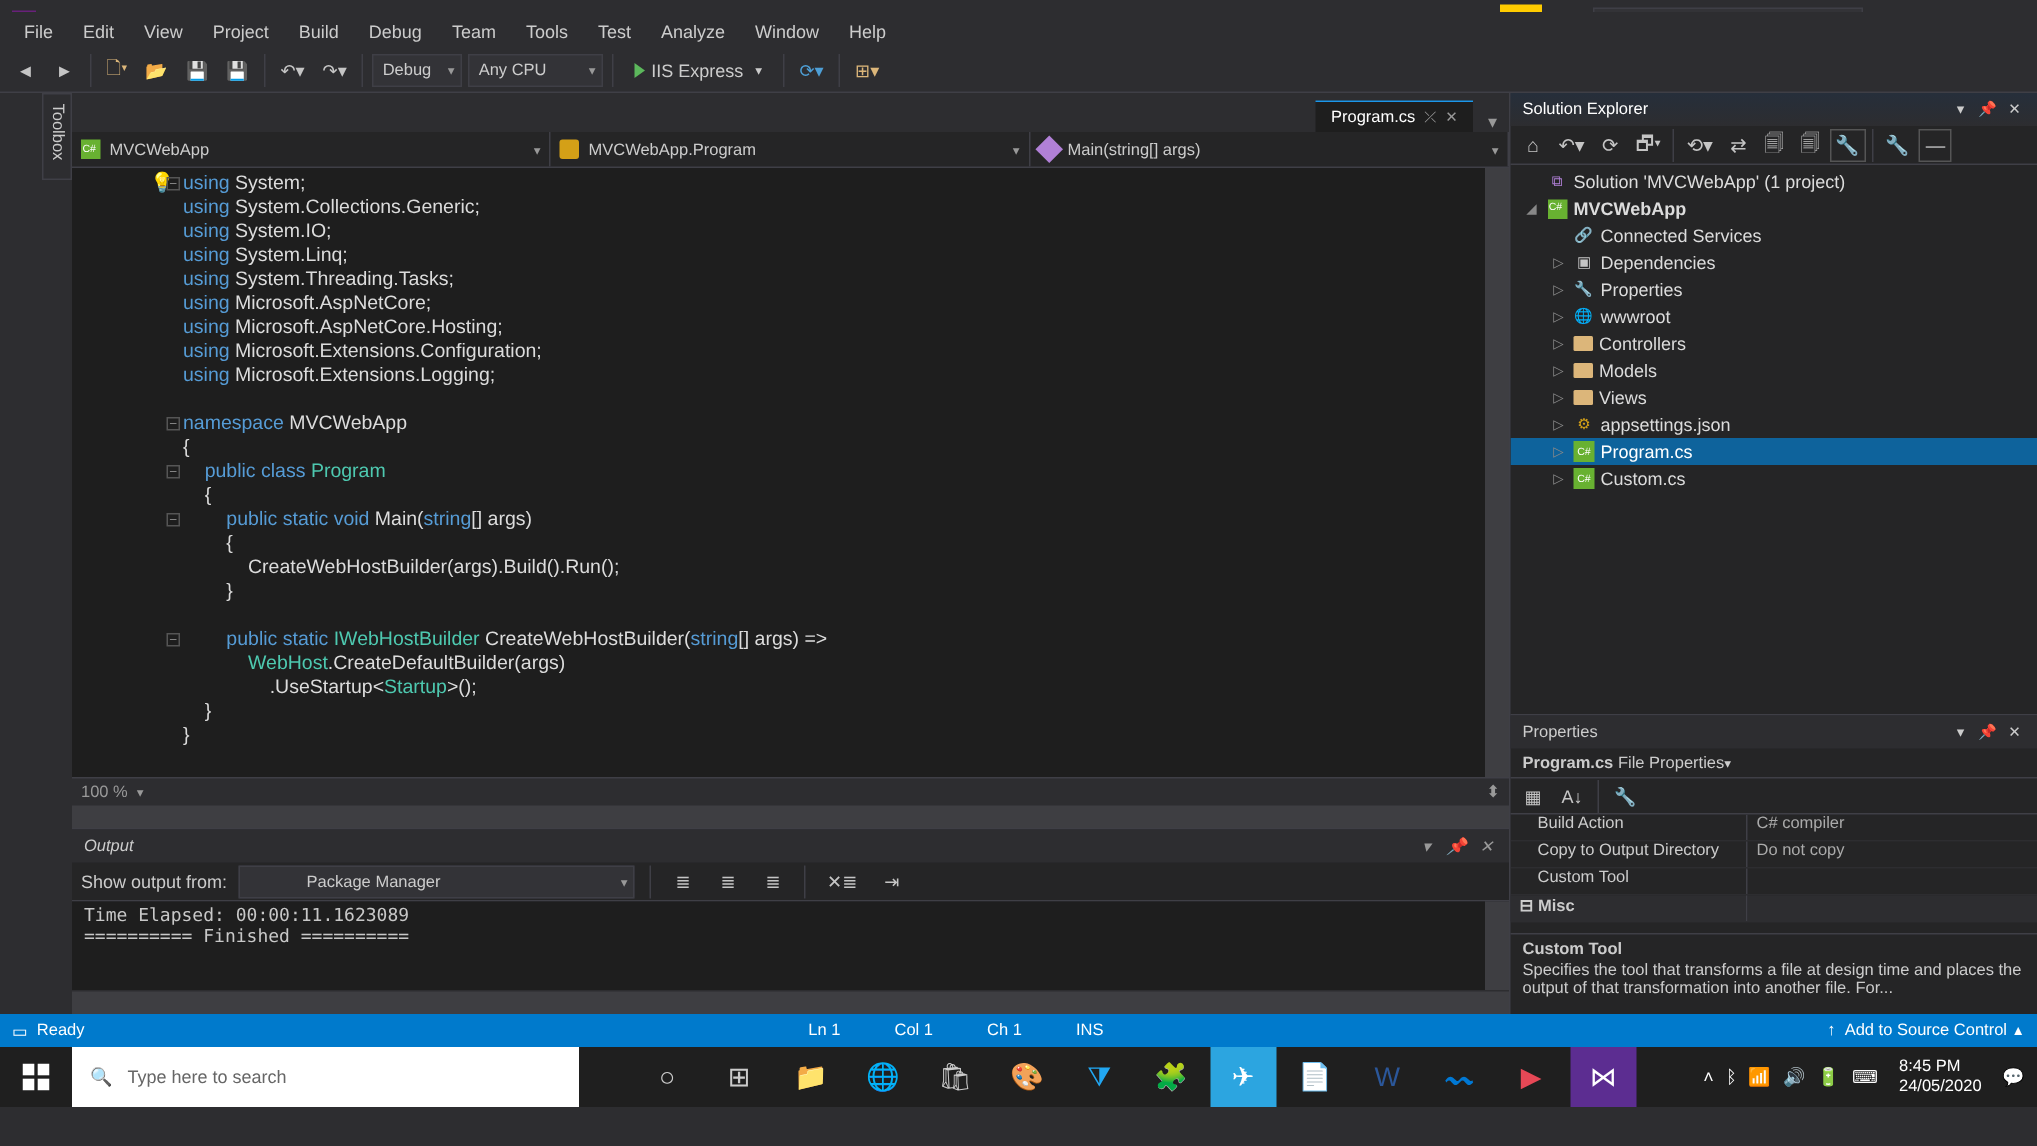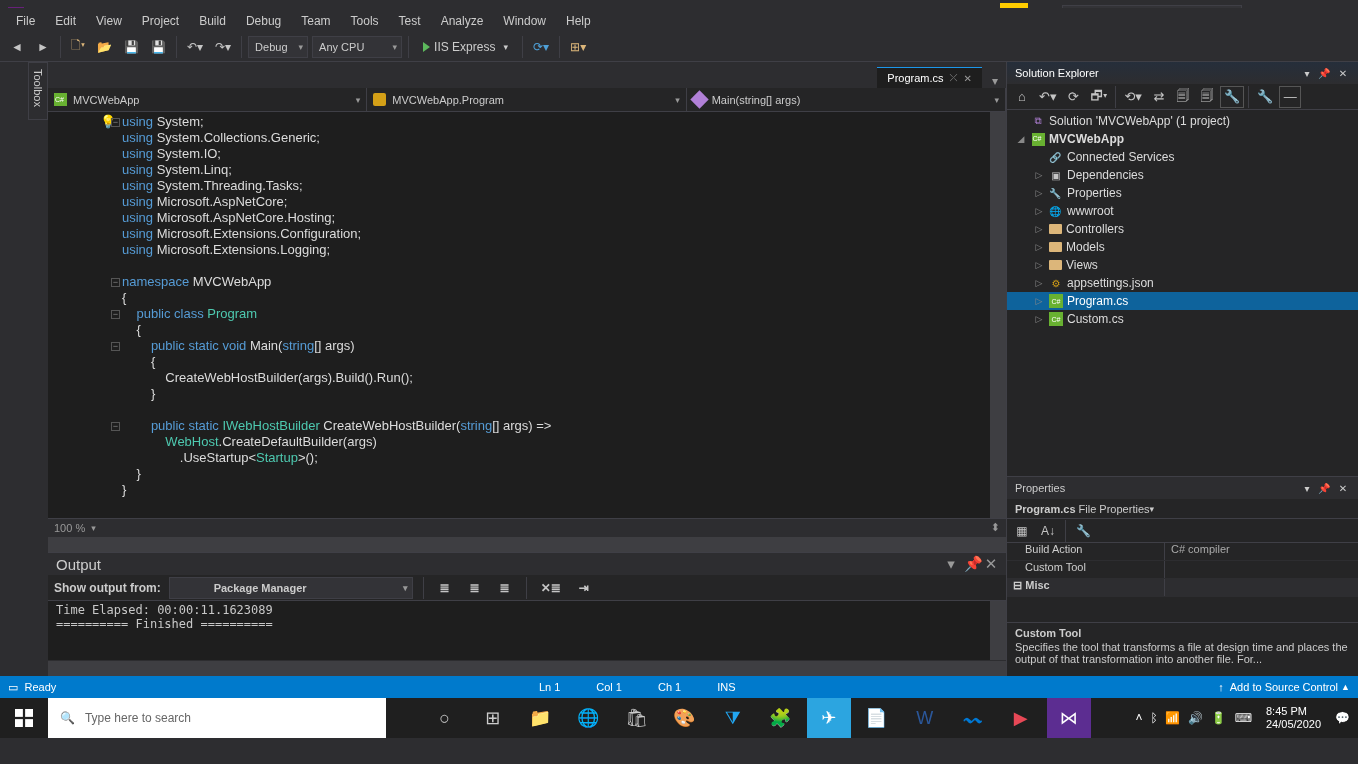--- a/index.html
+++ b/index.html
@@ -65,24 +65,24 @@
 .cl { height:16px; }
 .kw { color:#569cd6; }
 .type { color:#4ec9b0; }
 .editor-scroll { width:16px; background:#3e3e42; }
 .zoom { height:18px; background:#2d2d30; border-top:1px solid #3f3f46; display:flex; align-items:center; padding:0 6px; font-size:11px; color:#999; gap:6px;}
 .vz{ flex:1;}
 .hscrollbar{height:16px;background:#3e3e42;border-top:1px solid #2d2d30;}
 
 
 .output { height:124px; background:#252526; border-top:1px solid #3f3f46; display:flex; flex-direction:column; }
-.output .hdr { height:22px; background:#2d2d30; display:flex; align-items:center; padding:0 8px; font-size:15px; color:#ccc; }
+.output .hdr { height:22px; background:#2d2d30; display:flex; align-items:center; padding:0 8px; font-size:11px; color:#ccc;font-style:italic; }
 .output .hdr .sp{flex:1;}
 .output .hdr .pb{ width:14px; text-align:center; color:#999; margin-left:6px;}
-.output .tb { height:26px; display:flex; align-items:center; padding:0 6px; gap:8px; border-bottom:1px solid #3f3f46;font-weight:bold;}
+.output .tb { height:26px; display:flex; align-items:center; padding:0 6px; gap:8px; border-bottom:1px solid #3f3f46;}
 .output .content { flex:1; font-family:Consolas,monospace; font-size:12px; color:#c8c8c8; padding:2px 8px; background:#1e1e1e; white-space:pre; overflow:hidden;}
 .oscroll{width:16px;}
 
 
 .right { width:352px; background:#252526; display:flex; flex-direction:column; border-left:1px solid #3f3f46;}
 .panel-hdr { height:22px; background:#2d2d30; display:flex; align-items:center; padding:0 8px; font-size:11px; color:#ccc; }
 .panel-hdr.accent{ background:linear-gradient(#2a6bbf22,#2d2d30); color:#fff;align-items:center;}
 .panel-hdr .sp{flex:1;}
 .panel-hdr .pb{ width:14px; text-align:center; color:#ccc; margin-left:4px; font-size:10px;}
 .se-tb { height:26px; border-bottom:1px solid #3f3f46; display:flex; align-items:center; padding:0 4px; gap:2px;}
@@ -274,21 +274,21 @@
     <div class="output">
       <div class="hdr">
           <span>Output</span>
           <div class="sp"></div>
           <span class="pb">▾</span>
           <span class="pb">📌</span>
           <span class="pb">✕</span>
         </div>
       <div class="tb">
         <span>Show output from:</span>
-        <div class="dropdown" style="width:244px;padding-left:44px;">Package Manager</div>
+        <div class="dropdown" style="width:264px;padding-left:44px;">Package Manager</div>
         <div class="tbtn sep"></div>
         <div class="tbtn">≣</div>
         <div class="tbtn">≣</div>
         <div class="tbtn">≣</div>
         <div class="tbtn sep"></div>
         <div class="tbtn">✕≣</div>
         <div class="tbtn">⇥</div>
       </div>
       <div style="display:flex;flex:1;">
         <div class="content">Time Elapsed: 00:00:11.1623089
@@ -399,20 +399,24 @@
       <div class="ptb">
           <div class="tbtn">▦</div>
           <div class="tbtn">A↓</div>
           <div class="tbtn sep"></div>
           <div class="tbtn">🔧</div>
         </div>
       <div class="pgrid" id="pgrid">
           <div class="prow">
             <div class="k">Build Action</div>
             <div class="v">C# compiler</div>
+          </div>
+          <div class="prow">
+            <div class="k">Copy to Output Directory</div>
+            <div class="v">Do not copy</div>
           </div>
           <div class="prow">
             <div class="k">Custom Tool</div>
             <div class="v"></div>
           </div>
           <div class="prow cat">
             <div class="k">⊟ Misc</div>
             <div class="v"></div>
           </div>
         </div>

